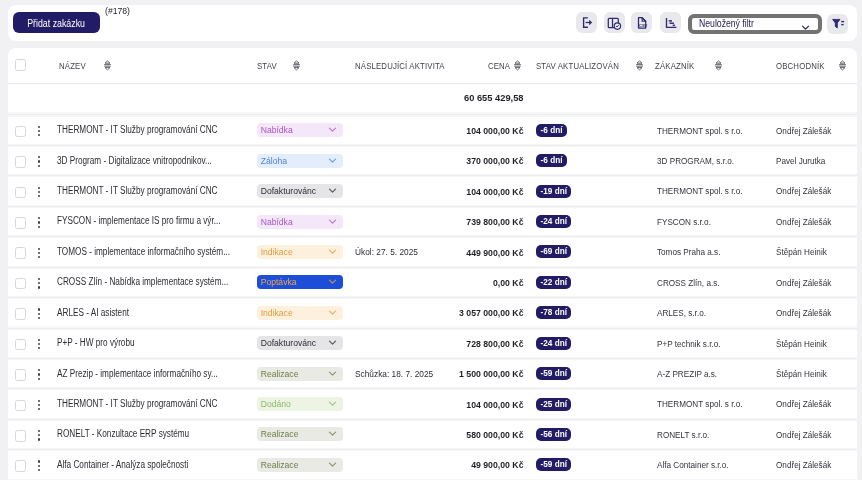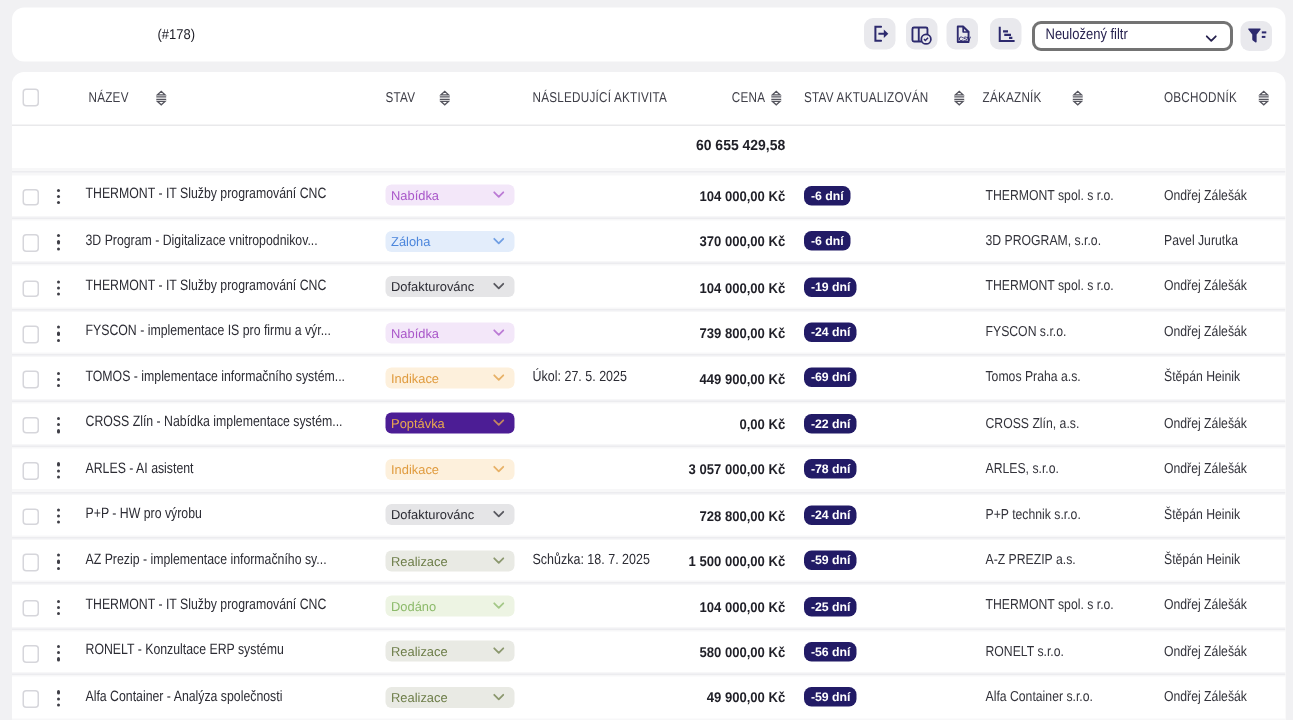--- a/index.html
+++ b/index.html
@@ -1,41 +1,44 @@
 <!DOCTYPE html>
 <html><head><meta charset="utf-8"><style>
 *{margin:0;padding:0;box-sizing:border-box}
 html,body{width:862px;height:480px;overflow:hidden;background:#f1f1f3;font-family:"Liberation Sans",sans-serif;}
 .abs{position:absolute}
 .panel{position:absolute;left:8px;background:#fff;}
 #toolbar{top:5px;width:849px;height:36.3px;border-radius:8px;}
 #table{top:48px;width:849px;height:436px;border-radius:8px 8px 0 0;overflow:hidden}
 .btn-add{position:absolute;left:4.8px;top:7.2px;width:87px;height:21px;background:#221b66;border-radius:6px;color:#fff;font-size:11px;display:flex;align-items:center;justify-content:center}
 .btn-add span{transform:scaleX(0.8)}
-.cnt{position:absolute;left:96.6px;top:0;height:36.3px;display:flex;align-items:center;font-size:9.5px;color:#1d1d26}
+.cnt{position:absolute;left:96.6px;top:0;height:36.3px;display:flex;font-size:9.5px;color:#1d1d26}
 .cnt span{transform:scaleX(0.91);transform-origin:left center}
 .ibtn{position:absolute;top:7.2px;width:21px;height:20.7px;background:#e9e9ed;border-radius:6px;display:flex;align-items:center;justify-content:center}
-.sel{position:absolute;left:680.4px;top:8.9px;width:134px;height:20.2px;background:#fff;border:2px solid #737373;border-radius:6px;display:flex;align-items:center;font-size:10.2px;color:#27224f;padding-left:7px}
+.sel{position:absolute;left:680.4px;top:8.9px;width:134px;height:20.2px;background:#fff;border:4px solid #737373;border-radius:6px;display:flex;align-items:center;font-size:10.2px;color:#27224f;padding-left:7px}
 .sel>span{transform:scaleX(0.85);transform-origin:left center;white-space:nowrap}
 .sel svg{position:absolute;right:8px;top:7px}
 .hlabel{position:absolute;font-size:9.5px;letter-spacing:0.2px;color:#3f3f48;line-height:11px;white-space:nowrap;transform:scaleX(0.82);transform-origin:left center}
 .sort{position:absolute}
 .cb{position:absolute;left:6.9px;width:11.6px;height:11.6px;border:1px solid #d6d6db;border-radius:2.5px;background:#fff}
 .row{position:absolute;left:0;width:849px;height:27.4px;background:#fff}
 .name{position:absolute;left:49.4px;top:7.6px;font-size:10px;color:#2c2c34;line-height:12px;white-space:nowrap;transform:scaleX(0.82);transform-origin:left center}
 .dots{position:absolute;left:29.6px;display:flex;flex-direction:column;gap:2px}
 .dots i{width:2.2px;height:2.2px;border-radius:50%;background:#3f3f47}
 .chip{position:absolute;left:248.5px;width:86.5px;height:14px;border-radius:4px;font-size:8.6px;display:flex;align-items:center;padding-left:4.2px}
 .chip svg{position:absolute;right:6.5px}
 .days{position:absolute;left:528.1px;height:13px;border-radius:5px;background:#221b66;color:#fff;font-size:8.2px;font-weight:bold;display:flex;align-items:center;padding:0 4.5px}
 .price{position:absolute;left:360px;top:8.3px;width:155.5px;text-align:right;font-size:9.4px;font-weight:bold;color:#1f1f27;white-space:nowrap;transform:scaleX(0.93);transform-origin:right center}
 .act{position:absolute;left:347px;top:7.9px;font-size:9.8px;color:#2c2c34;white-space:nowrap;transform:scaleX(0.85);transform-origin:left center}
 .pers{position:absolute;top:8px;font-size:9.6px;color:#33333b;line-height:11px;white-space:nowrap;transform:scaleX(0.85);transform-origin:left center}
 </style></head><body>
 <div class="panel" id="toolbar">
+  <div class="btn-add">
+      <span>Přidat zakázku</span>
+    </div>
   <div class="cnt">
       <span>(#178)</span>
     </div>
 <div class="ibtn" style="left:568.3px">
       <svg width="15" height="15" viewBox="0 0 15 15">
         <path d="M8.4 2.8 H4.6 V12.2 H8.4" fill="none" stroke="#2d2a6e" stroke-width="1.35" stroke-linecap="round"></path>
         <line x1="6.6" y1="7.5" x2="11.8" y2="7.5" stroke="#2d2a6e" stroke-width="1.25"></line>
         <path d="M10.2 4.7 L13.2 7.5 L10.2 10.3 Z" fill="#2d2a6e"></path>
       </svg>
     </div>
@@ -220,21 +223,21 @@
 <div class="pers" style="left:768.4px">Štěpán Heinik</div>
 </div>
 <div class="row" style="top:220.7px">
 <div class="cb" style="top:9.2px"></div>
 <div class="dots" style="top:9.3px">
         <i></i>
         <i></i>
         <i></i>
       </div>
 <div class="name">CROSS Zlín - Nabídka implementace systém...</div>
-<div class="chip" style="top:6.7px;background:#4c1d95;color:#eaa84f">Poptávka<svg width="9" height="6" viewBox="0 0 9 6" style="opacity:0.75">
+<div class="chip" style="top:6.7px;background:#1d4ed8;color:#eaa84f">Poptávka<svg width="9" height="6" viewBox="0 0 9 6" style="opacity:0.75">
           <path d="M1.5 1.2 L4.5 4.2 L7.5 1.2" fill="none" stroke="#eaa84f" stroke-width="1.2" stroke-linecap="round" stroke-linejoin="round"></path>
         </svg></div>
 <div class="price">0,00 Kč</div>
 <div class="days" style="top:7.2px">-22 dní</div>
 <div class="pers" style="left:648.5px">CROSS Zlín, a.s.</div>
 <div class="pers" style="left:768.4px">Ondřej Zálešák</div>
 </div>
 <div class="row" style="top:251.1px">
 <div class="cb" style="top:9.2px"></div>
 <div class="dots" style="top:9.3px">

